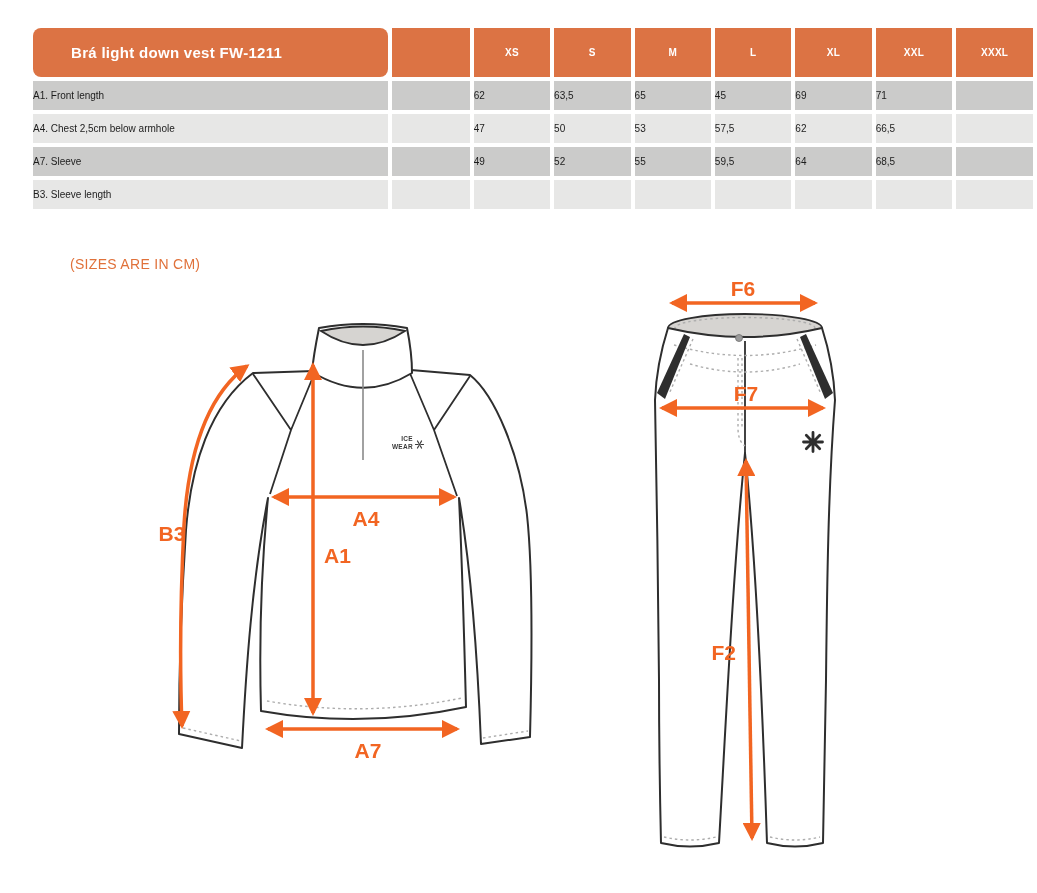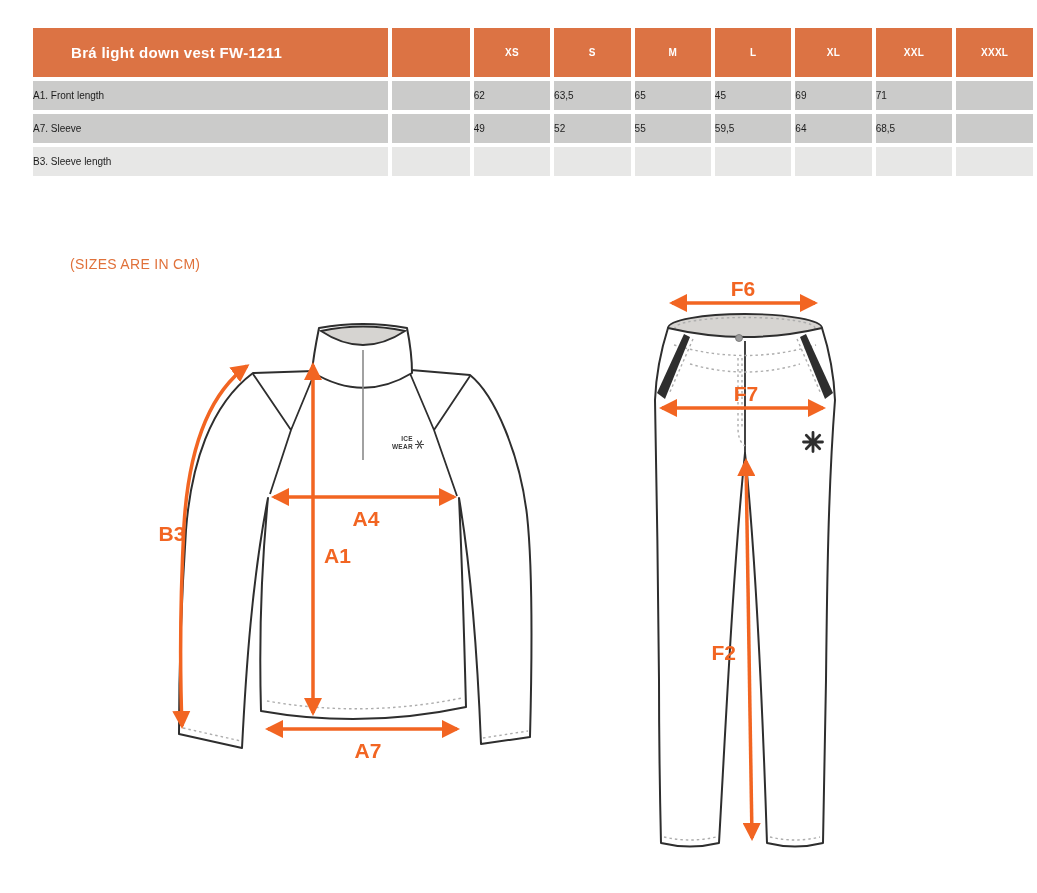--- a/index.html
+++ b/index.html
@@ -11,21 +11,21 @@
     position:absolute;left:29px;top:24px;
     border-collapse:separate;border-spacing:4px;table-layout:fixed;
   }
   table.size-chart th, table.size-chart td{
     padding:0;vertical-align:middle;font-size:10px;line-height:1;
   }
   .c0{width:324px;}
   .c1{width:80px;}
   .cs{width:78px;}
   tr.hdr th{height:49px;background:#DC7344;color:#ffffff;font-weight:bold;text-align:center;letter-spacing:.3px;}
-  tr.hdr th.lbl{text-align:left;padding-left:38px;font-size:15px;}
+  tr.hdr th.lbl{text-align:left;padding-left:38px;font-size:15px;border-radius:8px;}
   tr.data td{height:29px;}
   tr.rowA td{background:#CBCBCA;}
   tr.rowB td{background:#E7E7E6;}
   td.lbl{text-align:left;padding-left:38px;}
   td.val{}
   .sizes-note{
     position:absolute;left:70px;top:245px;
     color:#E0713A;font-size:14px;letter-spacing:.3px;font-weight:normal;margin-top:11px;
   }
   svg.diagrams{position:absolute;left:0;top:270px;width:1037px;height:623px;}
@@ -60,20 +60,31 @@
     <td class="c0 lbl">A1. Front length</td>
     <td class="c1"></td>
     <td class="cs val">62</td>
     <td class="cs val">63,5</td>
     <td class="cs val">65</td>
     <td class="cs val">45</td>
     <td class="cs val">69</td>
     <td class="cs val">71</td>
     <td class="cs val"></td>
   </tr>
+  <tr class="data rowB">
+    <td class="c0 lbl">A4. Chest 2,5cm below armhole</td>
+    <td class="c1"></td>
+    <td class="cs val">47</td>
+    <td class="cs val">50</td>
+    <td class="cs val">53</td>
+    <td class="cs val">57,5</td>
+    <td class="cs val">62</td>
+    <td class="cs val">66,5</td>
+    <td class="cs val"></td>
+  </tr>
   <tr class="data rowA">
     <td class="c0 lbl">A7. Sleeve</td>
     <td class="c1"></td>
     <td class="cs val">49</td>
     <td class="cs val">52</td>
     <td class="cs val">55</td>
     <td class="cs val">59,5</td>
     <td class="cs val">64</td>
     <td class="cs val">68,5</td>
     <td class="cs val"></td>

